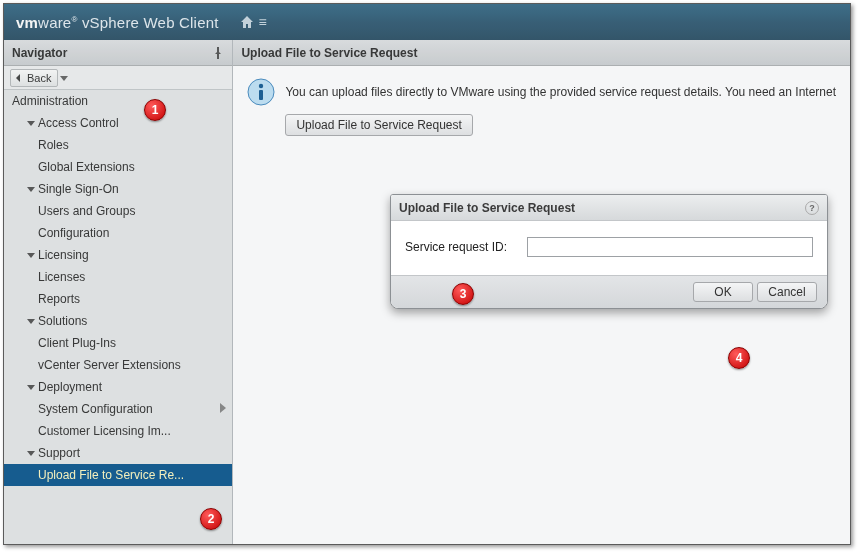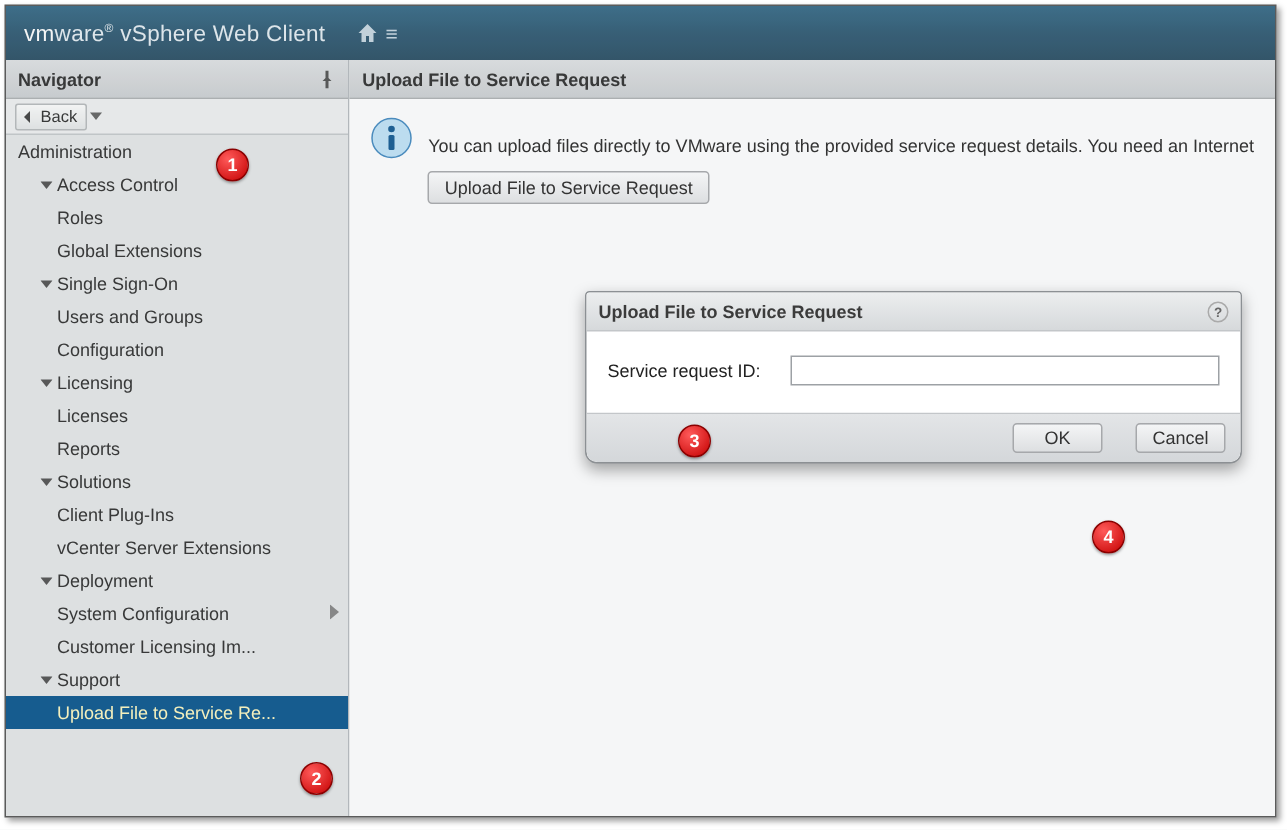--- a/index.html
+++ b/index.html
@@ -11,21 +11,21 @@
     border: 1px solid #5b5b5b;
     background: #e7e9ea;
   }
 
   .header {
     height: 36px; background: linear-gradient(#3a6d8a 0%, #335d76 50%, #2e5268 100%);
     display: flex; align-items: center; padding: 0 12px; color: #c9d8e2;
     font-size: 15px;
   }
   .header .product { color: #e6eef3; font-weight: 400; letter-spacing:.2px;}
-  .header .product b { font-weight: 400; color:#fff;}
+  .header .product b { font-weight: 700; color:#fff;}
   .home-icon { width: 16px; height: 16px; margin-left: 20px; display:inline-block; }
   .home-icon svg { width:16px; height:16px; fill:#c9d8e2;}
   .menu-lines { display:inline-block; margin-left:4px; font-size:14px; color:#c9d8e2;}
 
   .body { display: flex; height: calc(100% - 36px); }
 
   
   .nav {
     width: 232px; background: #e7e9ea; border-right: 1px solid #b8bcc0;
     display:flex; flex-direction:column;
@@ -60,21 +60,21 @@
   .row.indent1{padding-left:22px;}
   .row.indent2{padding-left:34px;}
   .row .chev-right{margin-left:auto; margin-right:6px;}
   .row .chev-right svg{width:6px;height:10px;fill:#888;}
   .row.selected{ background:#0f5a91; color:#fef9c3;}
 
   
   .main { flex:1; background:#e7e9ea; display:flex; flex-direction:column;}
   .main .panel-title { }
   .main-body { padding:12px 14px; background:#f5f6f7; flex:1; position:relative;}
-  .info-row { display:flex; align-items:flex-end; gap:10px;}
+  .info-row { display:flex; align-items:center; gap:10px;}
   .info-icon { width:28px; height:28px; flex-shrink:0;}
   .info-icon svg{width:28px;height:28px;}
   .info-text { font-size:12px; color:#333; line-height:1.5; white-space:nowrap; overflow:hidden;}
   .upload-btn {
     margin-left:38px; margin-top:8px;
     border:1px solid #a6a8ab; background:linear-gradient(#f4f5f6,#dddfe1);
     border-radius:3px; padding:3px 10px; font-size:12px; color:#333;
     display:inline-block;
   }
 
@@ -99,21 +99,21 @@
     flex:1; height:20px; border:1px solid #9da1a5; padding:0 4px; font-size:12px;
   }
   .choose-row{ display:flex; align-items:center; gap:12px;}
   .btn{
     border:1px solid #a6a8ab; background:linear-gradient(#f4f5f6,#dddfe1);
     border-radius:3px; padding:2px 10px; font-size:12px; color:#333;
   }
   .filename{font-size:12px;color:#222;}
   .dialog-footer{
     background:linear-gradient(#e3e5e7,#d4d7da);
-    border-top:1px solid #c3c6c9; padding:6px 10px; display:flex; justify-content:flex-end; gap:22px;
+    border-top:1px solid #c3c6c9; padding:6px 10px; display:flex; justify-content:flex-end; gap:4px;
     border-radius:0 0 7px 7px;
     align-items:center;
   }
   .dialog-footer .btn{ min-width:60px; text-align:center;}
 
   
   .marker{
     position:absolute; width:22px;height:22px;border-radius:50%;
     background:radial-gradient(circle at 35% 30%, #ff5a5a, #c40000);
     color:#fff; font-size:12px; font-weight:bold;

